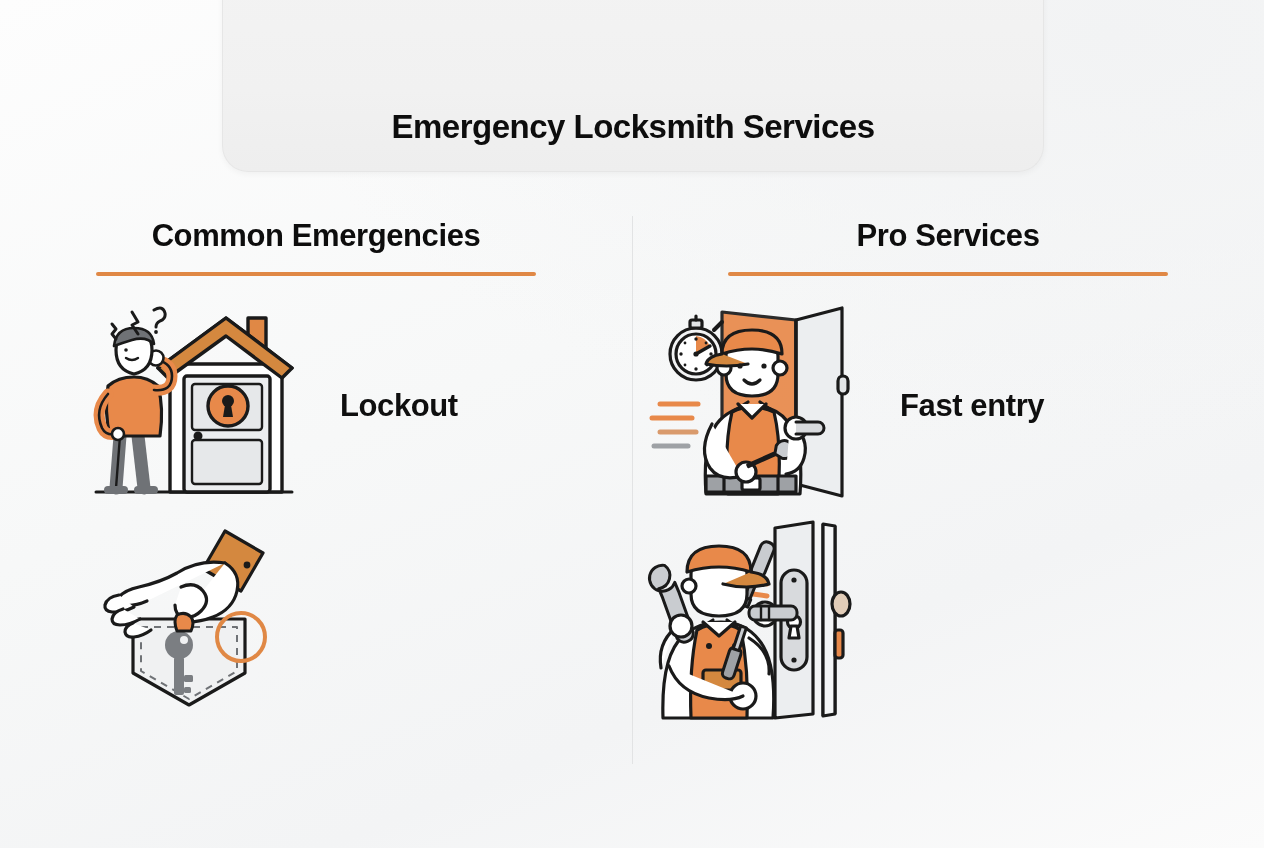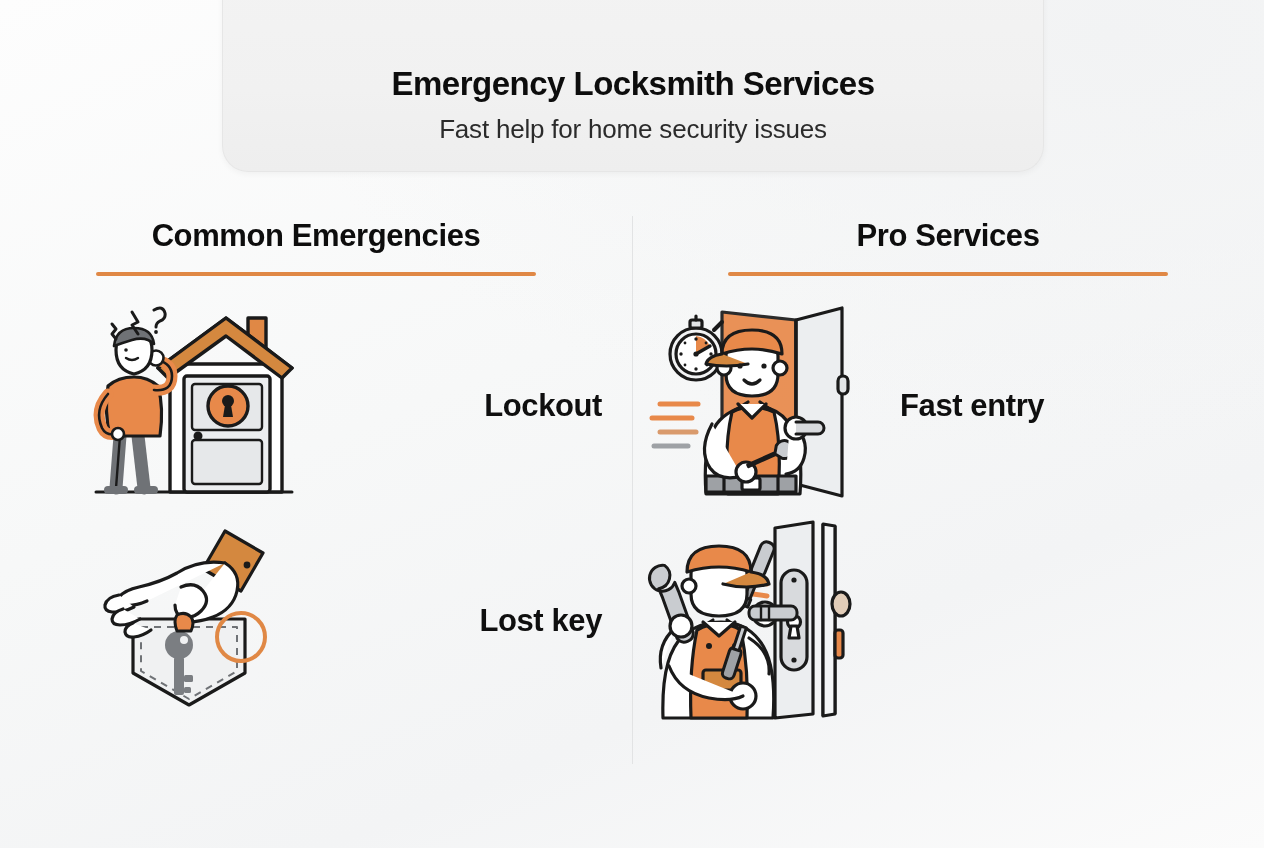--- a/index.html
+++ b/index.html
@@ -121,28 +121,27 @@
     font-size: 31px;
     font-weight: bold;
     color: #0f0f0f;
     letter-spacing: -0.4px;
     margin-left: 22px;
   }
 
   
   .column.right .item { }
   .column.right .item-label { margin-left: 30px; }
-  .column.left .item { padding-left: 80px; justify-content: space-between; }
+  .column.left .item { padding-left: 80px; }
 </style>
 </head>
 <body>
 
 <div class="header-card">
   <div class="header-title">Emergency Locksmith Services</div>
-  <div class="header-subtitle">Fast help for home security issues</div>
 </div>
 
 <div class="columns">
 
   <div class="divider" style="background: rgb(226, 227, 228);"></div>
 
   <div class="column left">
     <div class="col-head">
       <div class="col-title">Common Emergencies</div>
       <div class="col-rule" style="background: rgb(224, 136, 69);"></div>
@@ -243,21 +242,20 @@
               <path d="M24 88 q-10 3 -11 10 q0 6 8 6 q10 0 20 -6"></path>
               <path d="M34 102 q-8 3 -8 9 q1 6 9 5 q9 -1 17 -7"></path>
               <path d="M126 42 q16 10 12 28 q-4 18 -24 26 q-18 7 -34 4" fill="#ffffff"></path>
 
               <path d="M82 66 q14 -6 22 4 q8 10 -2 20 q-8 8 -18 6 q-8 -2 -8 -12" fill="#ffffff"></path>
             </g>
 
             <path d="M78 94 q8 -4 14 2 q4 5 0 14 h-14 q-4 -10 0 -16 Z" fill="#e8894a" stroke="#1a1a1a" stroke-width="3" stroke-linejoin="round"></path>
           </svg>
         </div>
-        <div class="item-label">Lost key</div>
       </div>
 
     </div>
   </div>
 
   <div class="column right">
     <div class="col-head">
       <div class="col-title">Pro Services</div>
       <div class="col-rule" style="background: rgb(224, 136, 69);"></div>
     </div>

